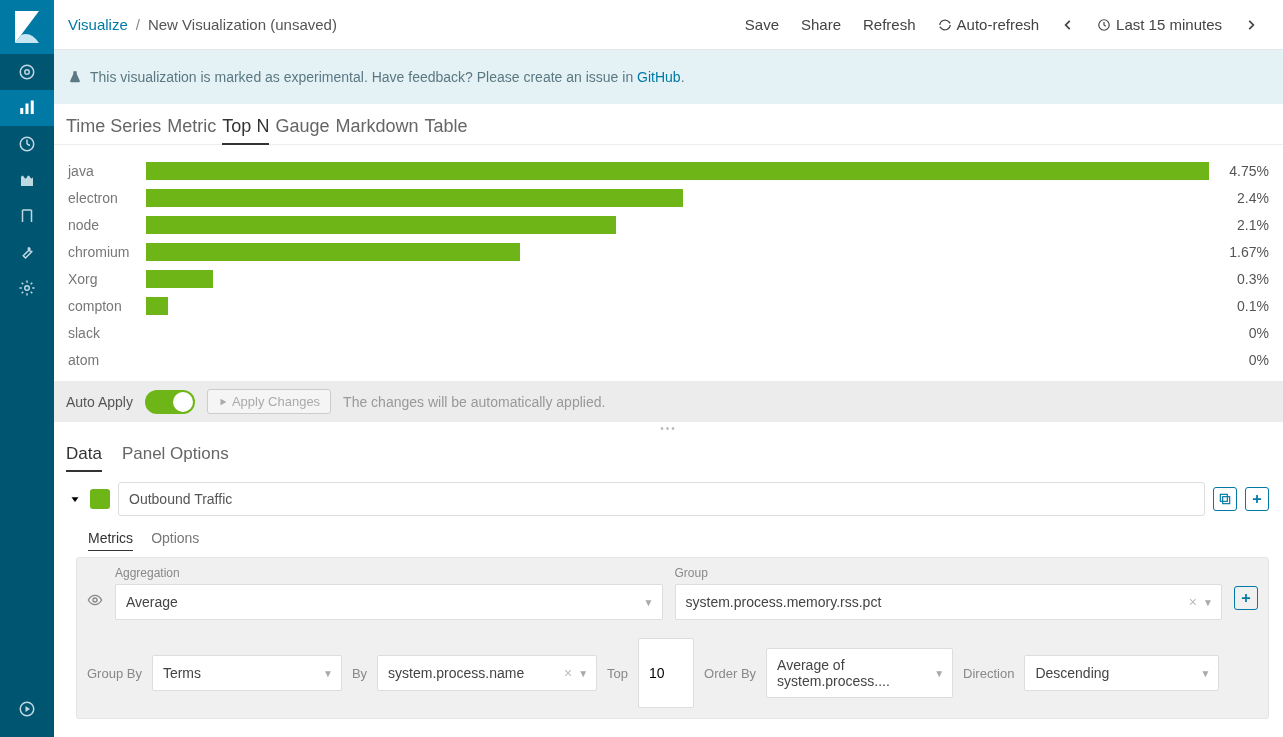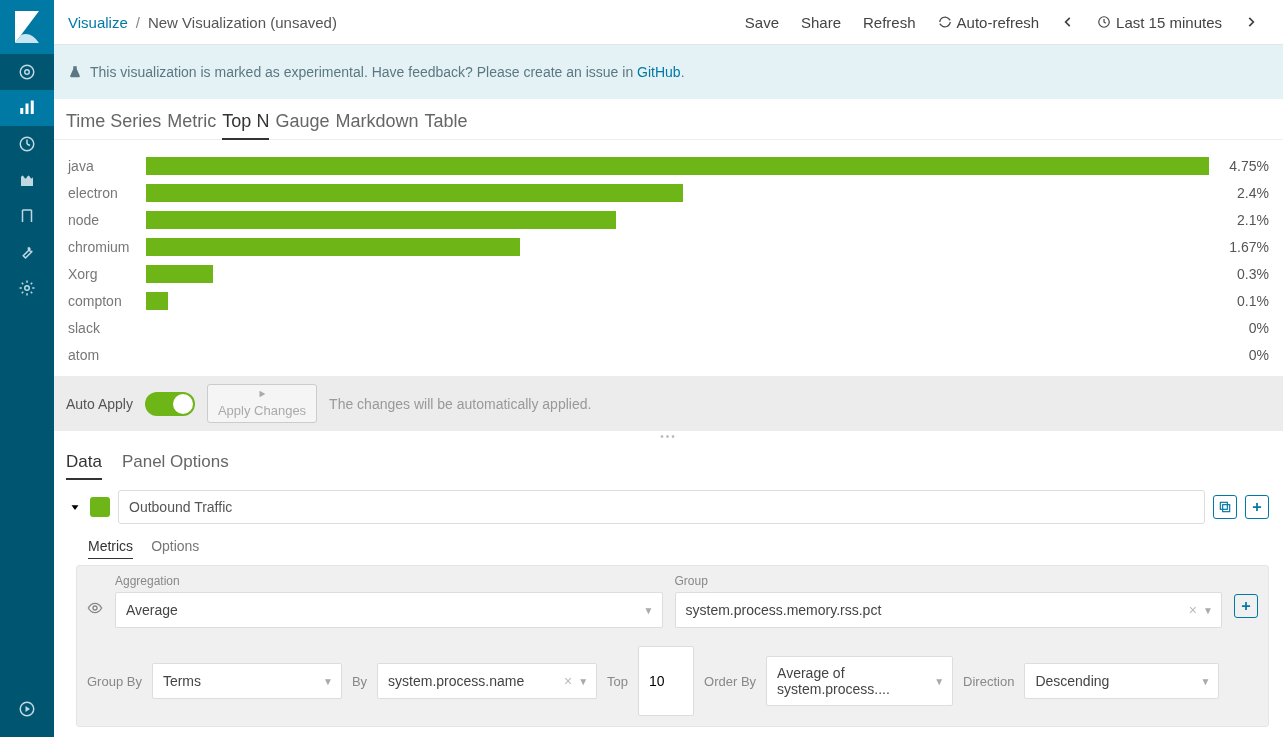--- a/index.html
+++ b/index.html
@@ -33,21 +33,21 @@
 .chart { padding:12px 14px 8px 14px; }
 .row { display:flex; align-items:center; height:27px; font-size:14px; color:#666; }
 .row .lbl { width:78px; text-align:left; padding-right:8px; white-space:nowrap; overflow:visible; color:#777; }
 .row .barcell { flex:1; height:18px; position:relative; }
 .row .bar { height:18px; background:#6eb518; }
 .row .val { width:60px; text-align:right; color:#555; padding-left:8px; }
 
 .applybar { background:#ececec; padding:8px 12px; display:flex; align-items:center; gap:12px; font-size:14px; color:#555; }
 .toggle { width:50px; height:24px; border-radius:12px; background:#6eb518; position:relative; cursor:pointer; }
 .toggle .knob { position:absolute; right:2px; top:2px; width:20px; height:20px; border-radius:50%; background:#fff; }
-.btn-disabled { border:1px solid #ccc; background:#f5f5f5; color:#aaa; border-radius:3px; padding:4px 10px; font-size:13px; display:flex; align-items:center; gap:4px;flex-direction:column; }
+.btn-disabled { border:1px solid #ccc; background:#f5f5f5; color:#aaa; border-radius:3px; padding:4px 10px; font-size:13px; display:flex; align-items:center; gap:4px; }
 .note { color:#999; }
 
 .drag { height:12px; display:flex; align-items:center; justify-content:center; color:#bbb; font-size:10px; letter-spacing:2px; }
 
 .panel-tabs { display:flex; padding:6px 12px 0 12px; gap:20px; }
 .ptab { font-size:17px; color:#666; padding:4px 0 6px 0; cursor:pointer; }
 .ptab.active { color:#333; border-bottom:2px solid #333; }
 
 .series-area { padding:10px 14px; }
 .series-head { display:flex; align-items:center; gap:8px; }

